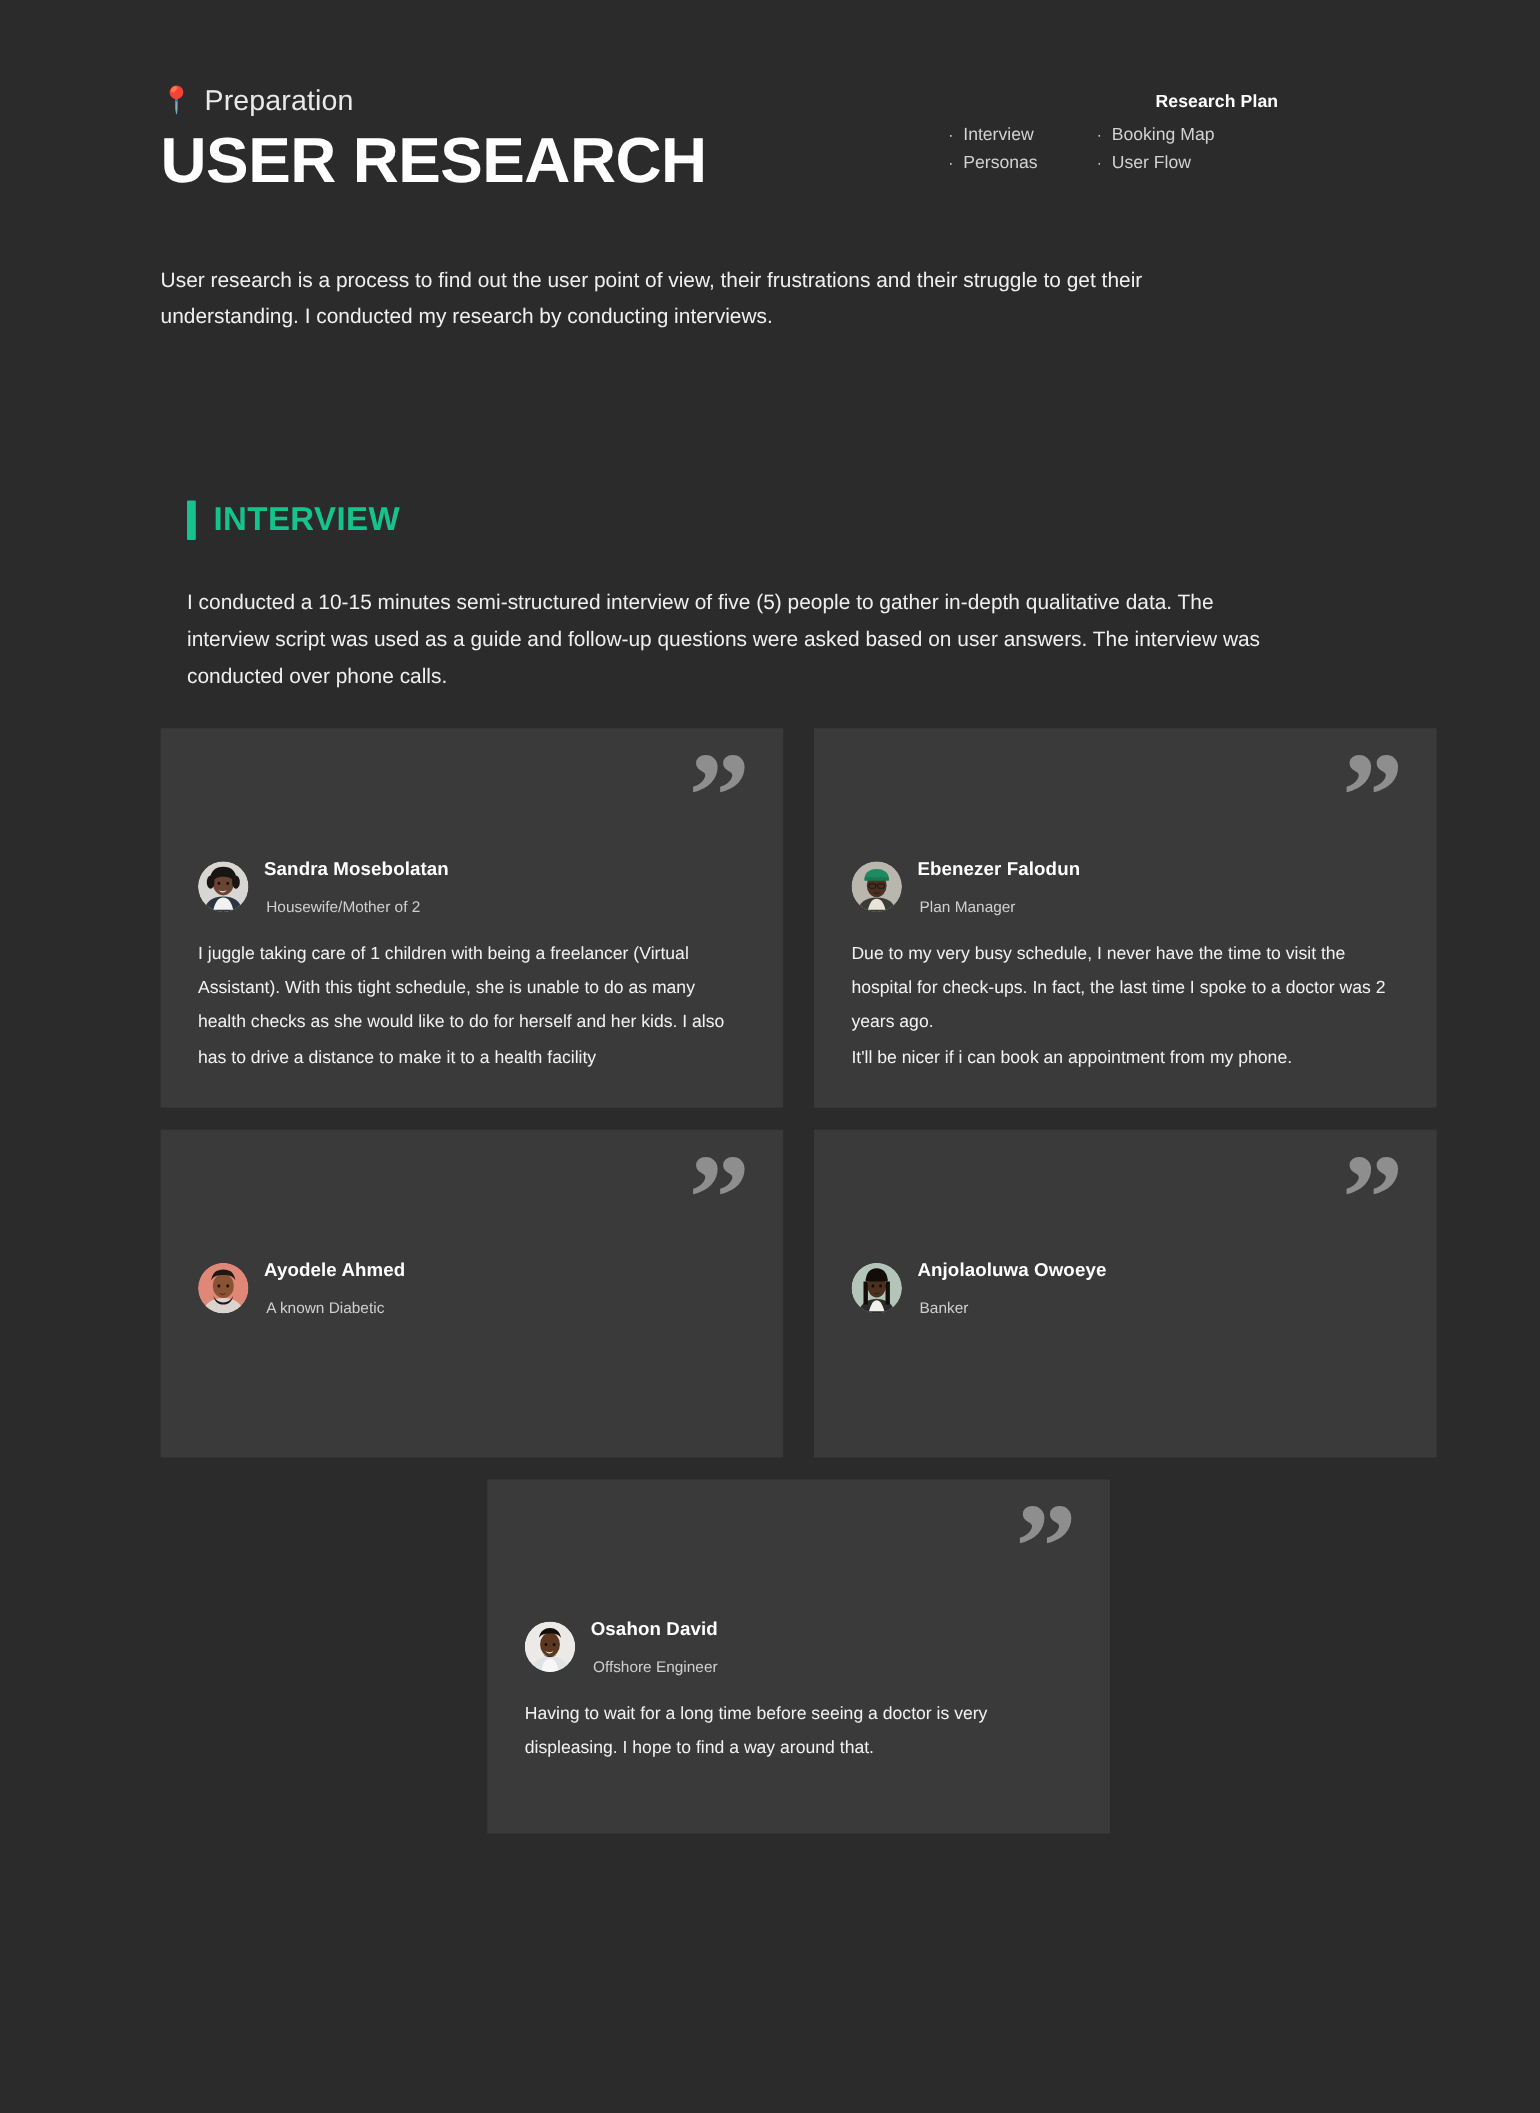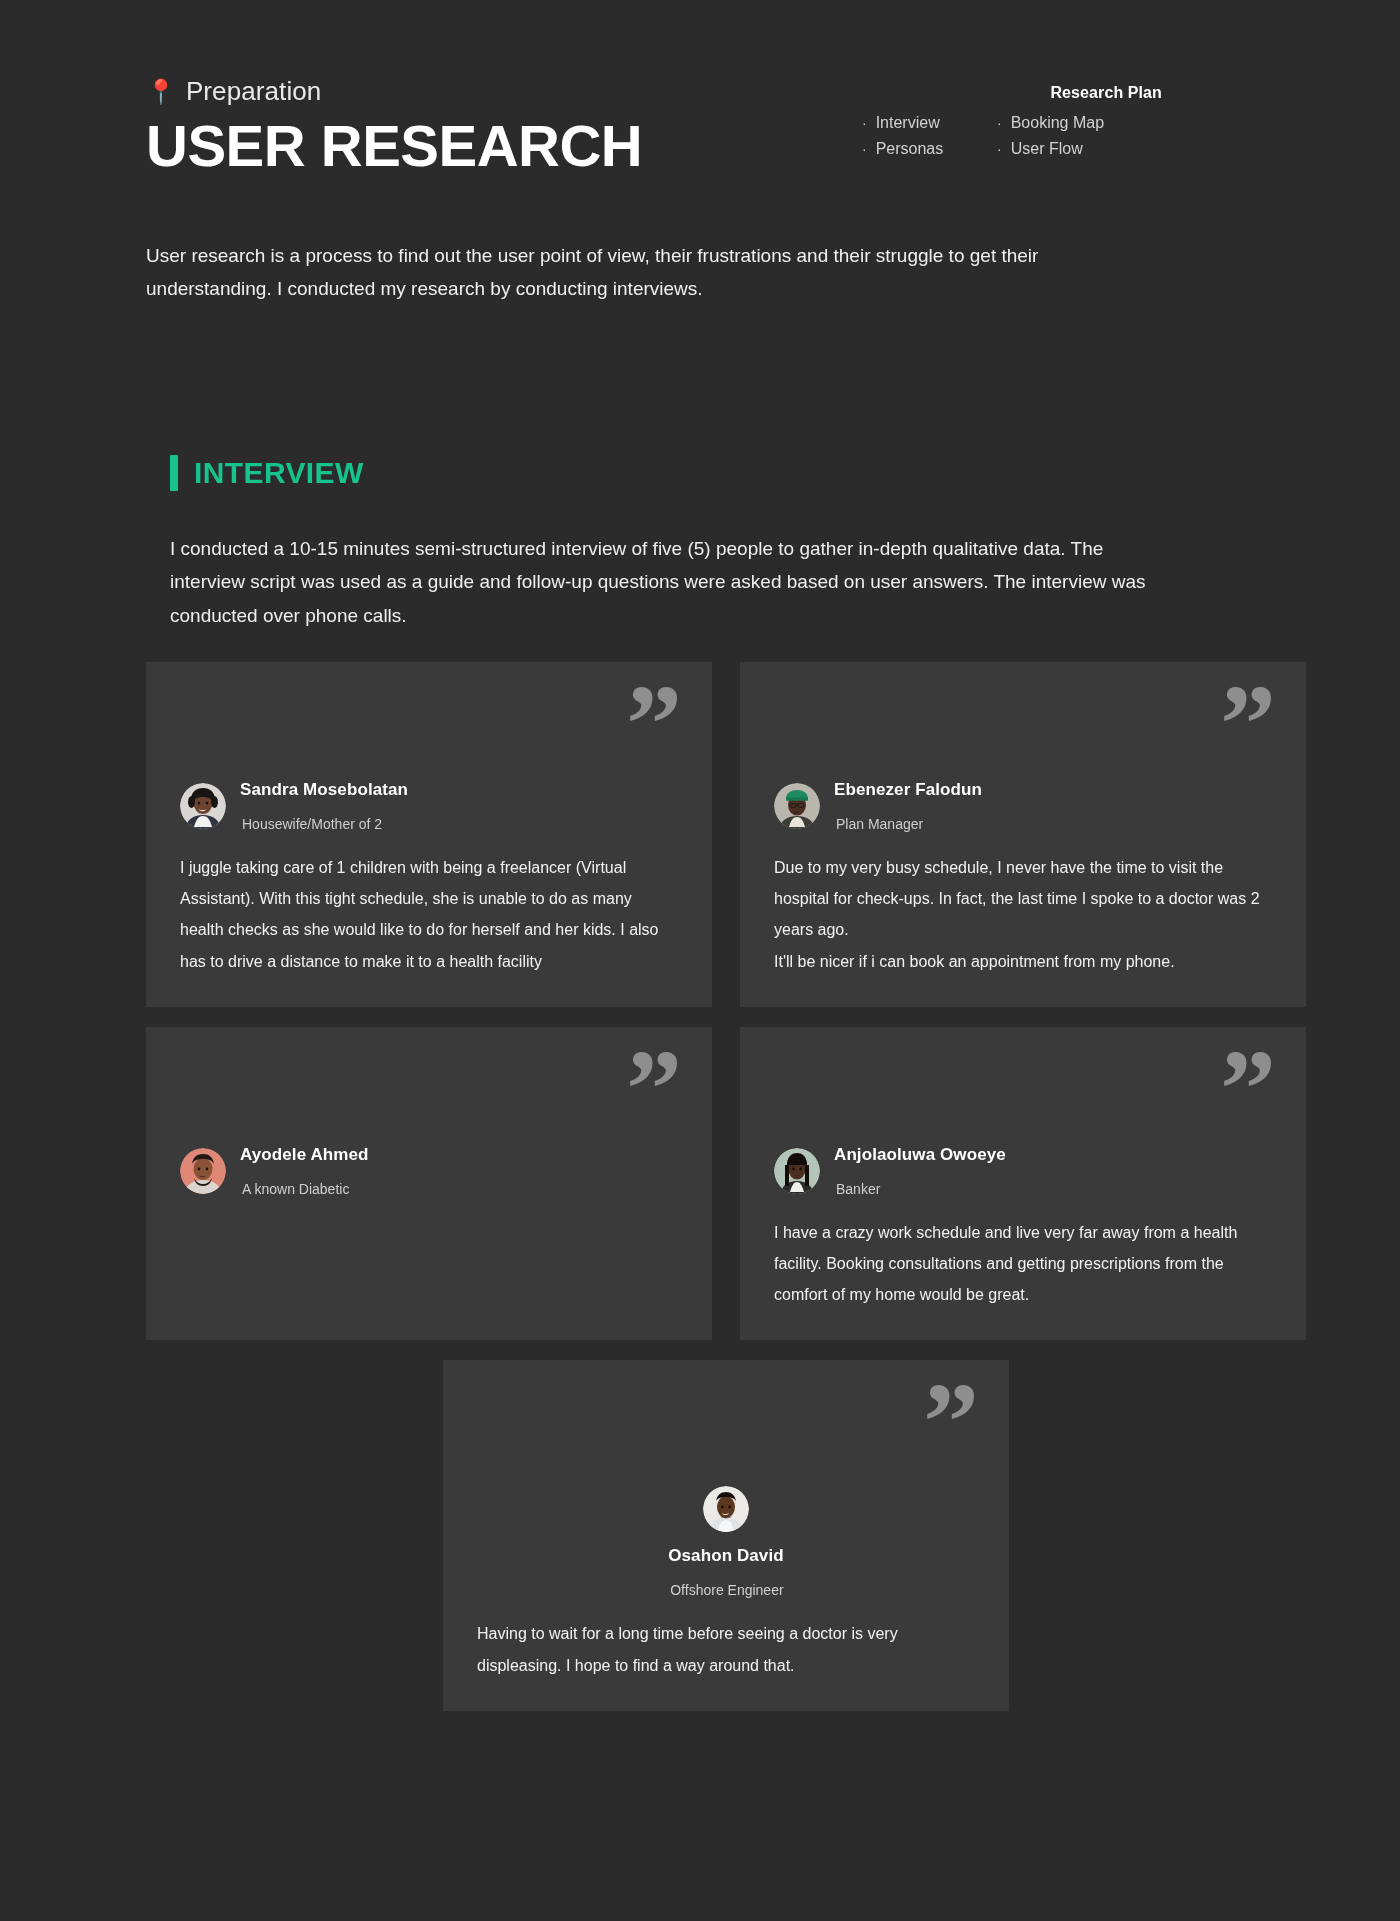--- a/index.html
+++ b/index.html
@@ -225,21 +225,21 @@
   }
 
   .card-quote {
     margin-top: 20px;
     font-size: 16px;
     line-height: 1.95;
     color: #f2f2f2;
     white-space: pre-line;
   }
 
-  .card.center .card-person { margin-top: 100px; flex-direction: column; }
+  .card.center .card-person { margin-top: 100px; }
 </style>
 </head>
 <body>
 
 <div class="slide">
 
   <div class="header">
 
     <div class="eyebrow">
       <span class="pin-icon">📍</span>
@@ -409,21 +409,20 @@
                 <ellipse cx="26.5" cy="21" rx="1.2" ry="1.4" fill="#0f0a07"></ellipse>
                 <path d="M20.5 27c1.2 0.9 3.8 0.9 5 0-0.9 1.9-4.1 1.9-5 0z" fill="#2e1a11"></path>
               </g>
             </svg>
           </span>
           <span class="person-meta">
             <span class="person-name">Anjolaoluwa Owoeye</span>
             <span class="person-role">Banker</span>
           </span>
         </div>
-        <p class="card-quote">I have a crazy work schedule and live very far away from a health facility. Booking consultations and getting prescriptions from the comfort of my home would be great.</p>
       </div>
 
     </div>
 
     <div class="card-row single">
 
       <div class="card center">
         <span class="quote-mark">”</span>
         <div class="card-person">
           <span class="avatar">

